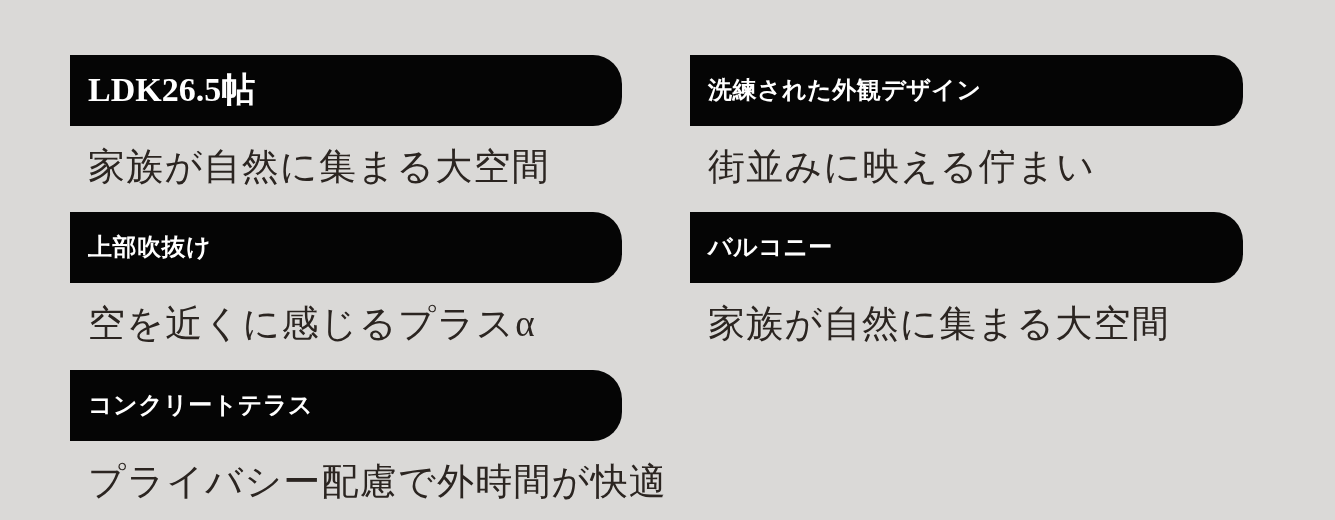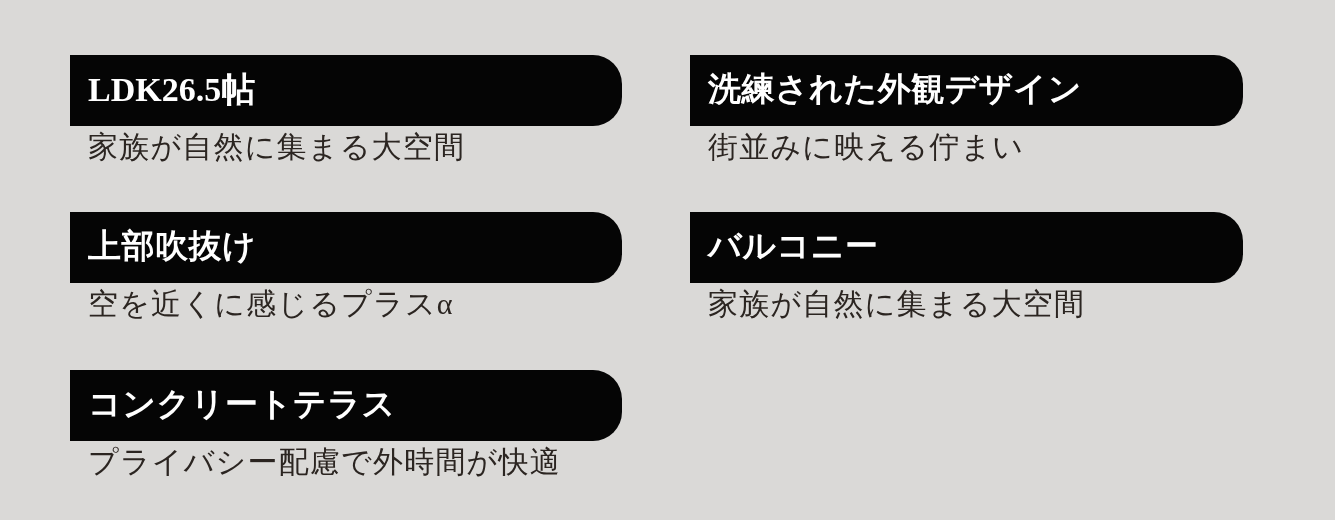--- a/index.html
+++ b/index.html
@@ -45,38 +45,38 @@
     background: #050505;
     border-radius: 0 29px 29px 0;
     display: flex;
     align-items: center;
     box-sizing: border-box;
     padding-left: 18px;
   }
 
   .feature-title {
     color: #ffffff;
-    font-size: 33px;
+    font-size: 24px;
     font-weight: bold;
     line-height: 1;
     letter-spacing: 0.5px;
     white-space: nowrap;
     transform: translateY(-1px);
   }
 
   .feature-title.latin {
     font-size: 34px;
     letter-spacing: 0px;
   }
 
   .feature-subtitle {
-    margin-top: 4px;
+    margin-top: 20px;
     padding-left: 18px;
     color: #2b2521;
-    font-size: 30px;
+    font-size: 37px;
     line-height: 1.15;
     letter-spacing: 1.2px;
     white-space: nowrap;
   }
 </style>
 </head>
 <body>
 
 <div class="feature-board">
 

